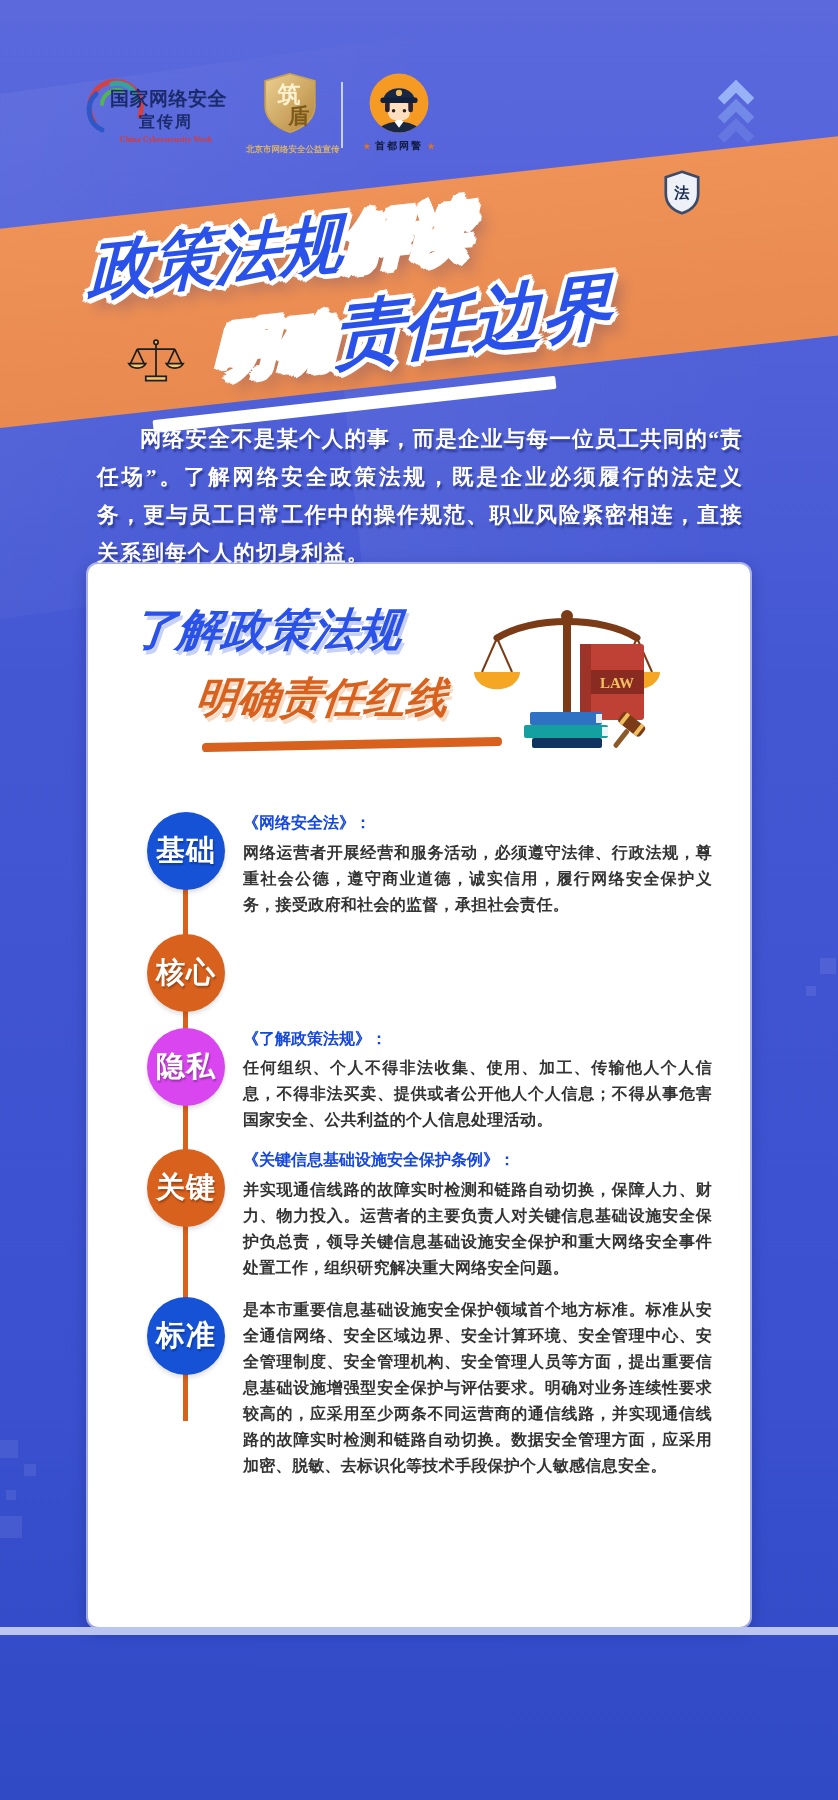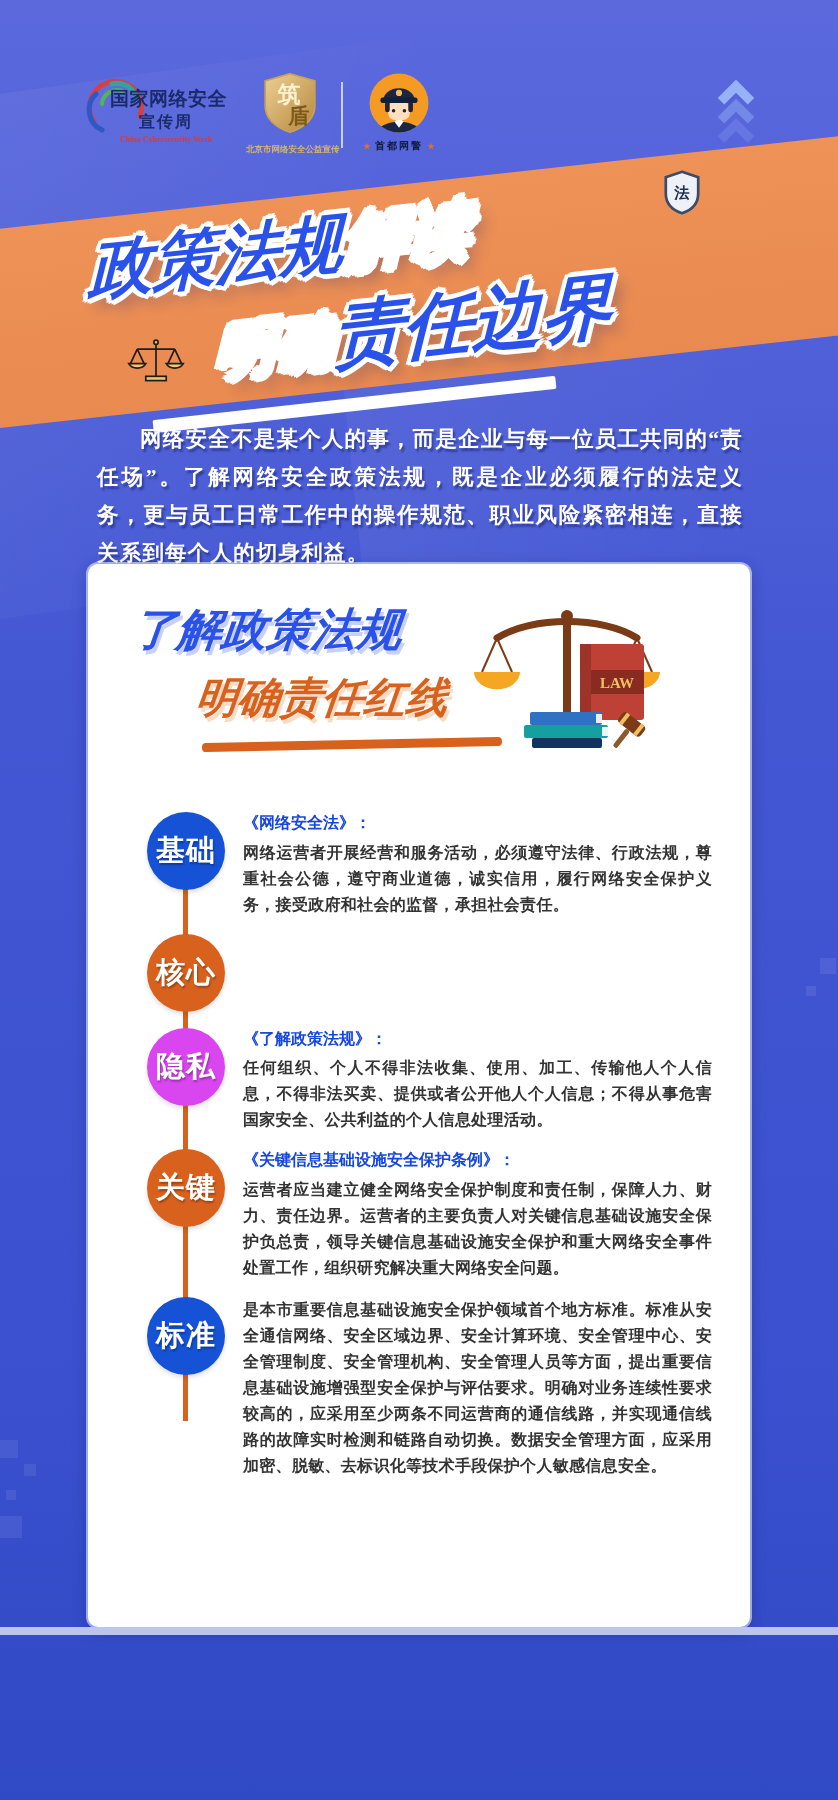--- a/index.html
+++ b/index.html
@@ -275,21 +275,21 @@
           <p class="section-body">任何组织、个人不得非法收集、使用、加工、传输他人个人信息，不得非法买卖、提供或者公开他人个人信息；不得从事危害国家安全、公共利益的个人信息处理活动。</p>
         </div>
       </div>
 
       <div class="section">
         <div class="badge-wrap">
           <div class="badge" style="background-color: rgb(216, 97, 29);">关键</div>
         </div>
         <div class="section-content">
           <h3 class="section-heading">《关键信息基础设施安全保护条例》：</h3>
-          <p class="section-body">运营者应当建立健全网络安全保护制度和责任制，保障人力、财力、责任边界。运营者的主要负责人对关键信息基础设施安全保护负总责，领导关键信息基础设施安全保护和重大网络安全事件处置工作，组织研究解决重大网络安全问题。</p>
+          <p class="section-body">并实现通信线路的故障实时检测和链路自动切换，保障人力、财力、物力投入。运营者的主要负责人对关键信息基础设施安全保护负总责，领导关键信息基础设施安全保护和重大网络安全事件处置工作，组织研究解决重大网络安全问题。</p>
         </div>
       </div>
 
       <div class="section">
         <div class="badge-wrap">
           <div class="badge" style="background-color: rgb(21, 82, 214);">标准</div>
         </div>
         <div class="section-content">
           <p class="section-body">是本市重要信息基础设施安全保护领域首个地方标准。标准从安全通信网络、安全区域边界、安全计算环境、安全管理中心、安全管理制度、安全管理机构、安全管理人员等方面，提出重要信息基础设施增强型安全保护与评估要求。明确对业务连续性要求较高的，应采用至少两条不同运营商的通信线路，并实现通信线路的故障实时检测和链路自动切换。数据安全管理方面，应采用加密、脱敏、去标识化等技术手段保护个人敏感信息安全。</p>
         </div>

